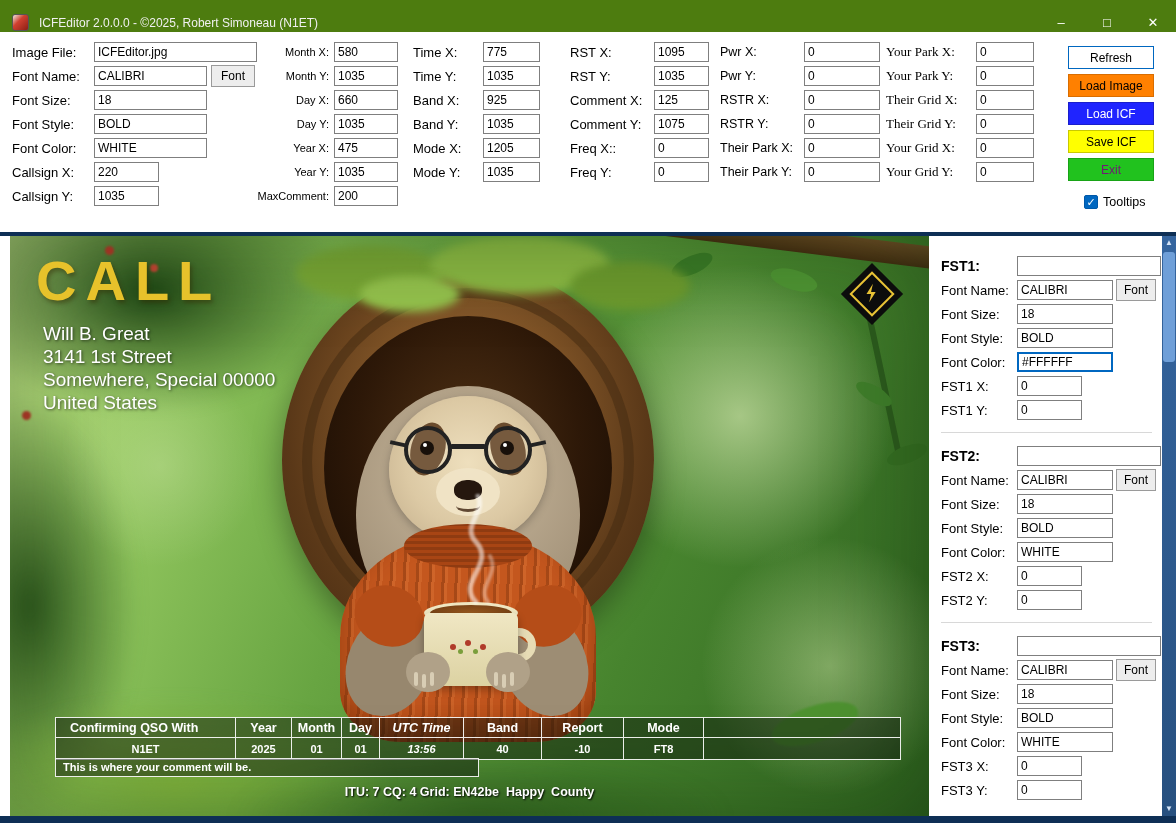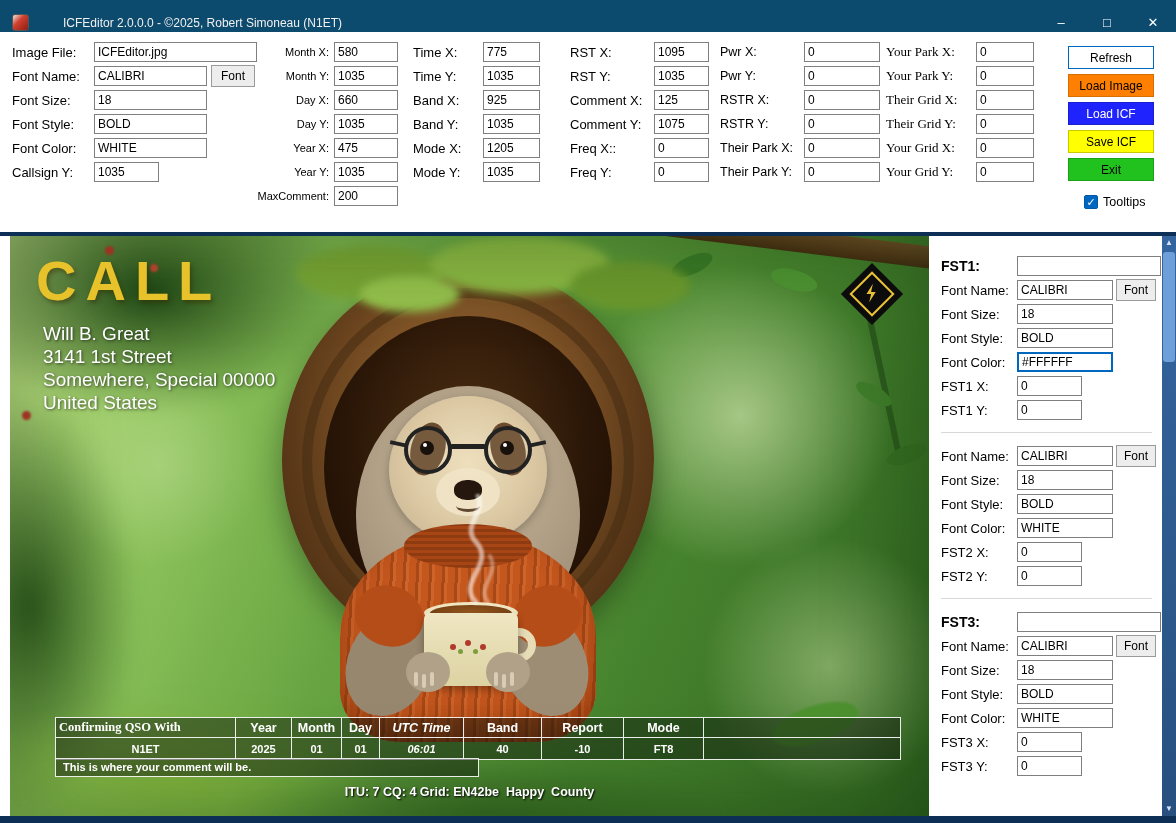--- a/index.html
+++ b/index.html
@@ -1,20 +1,20 @@
 <!DOCTYPE html>
 <html><head>
 <meta charset="utf-8">
 <style>
   *{margin:0;padding:0;box-sizing:border-box;}
   html,body{width:1176px;height:823px;}
   body{background:#0e2f55;position:relative;overflow:hidden;font-family:"Liberation Sans",sans-serif;}
   .window{position:absolute;inset:0;background:#0e2f55;}
   
-  .titlebar{position:absolute;left:0;top:0;width:100%;height:45px;background:#0c4a6e;display:flex;align-items:center;color:#fff;gap:24px;}
+  .titlebar{position:absolute;left:0;top:0;width:100%;height:45px;background:#4d7c0f;display:flex;align-items:center;color:#fff;}
   .app-icon{width:17px;height:17px;margin-left:12px;border-radius:3px;background:linear-gradient(135deg,#ece9e2 0%,#d04030 40%,#8c1f14 100%);border:1px solid #555;flex-shrink:0;}
   .titletext{font-size:12px;margin-left:10px;color:#f0f0f0;white-space:nowrap;}
   .win-controls{margin-left:auto;display:flex;height:100%;}
   .win-btn{width:46px;height:100%;display:flex;align-items:center;justify-content:center;font-size:13px;color:#fff;background:transparent;border:none;font-family:inherit;}
   
   .toolbar{position:absolute;left:0;top:32px;width:100%;height:200px;background:#fff;}
   .col{position:absolute;}
   .row{display:flex;align-items:center;height:20px;margin-bottom:4px;white-space:nowrap;}
   .lbl{font-size:13px;color:#000;flex-shrink:0;}
   .inp{height:20px;border:1px solid #7f7f7f;background:#fff;font-size:12px;padding:0 3px;font-family:"Liberation Sans",sans-serif;color:#000;outline:none;}
@@ -24,21 +24,21 @@
   .c4{left:570px;top:10px;} .c4 .lbl{width:84px;}  .c4 .inp{width:55px;}
   .c5{left:720px;top:10px;} .c5 .lbl{width:84px;font-size:12.5px;} .c5 .inp{width:76px;}
   .c6{left:886px;top:10px;} .c6 .lbl{width:90px;font-family:Liberation Serif, serif;}  .c6 .inp{width:58px;}
   .btn-font{width:44px;height:22px;margin-left:4px;border:1px solid #9a9a9a;background:#ededed;font-size:12px;font-family:inherit;}
   .toolbuttons{left:1068px;top:14px;}
   .tbtn{display:block;width:86px;height:23px;margin-bottom:5px;font-size:12px;font-family:inherit;border:1px solid #8a8a8a;background:#fff;color:#000;}
   .tbtn.refresh{border:1px solid #0067c0;}
   .tbtn.load-image{background:#ff8000;border-color:#d96d00;}
   .tbtn.load-icf{background:#1f24ff;color:#fff;border-color:#1a1ecc;}
   .tbtn.save-icf{background:#ffff00;border-color:#c9c900;}
-  .tbtn.exit{background:#21c21e;color:#000000;border-color:#18a316;}
+  .tbtn.exit{background:#21c21e;color:#701a75;border-color:#18a316;}
   .tooltips-row{display:flex;align-items:center;margin-top:14px;margin-left:16px;}
   .checkbox{width:14px;height:14px;background:#0067c0;border:1px solid #0058a8;color:#fff;font-size:11px;line-height:12px;text-align:center;border-radius:2px;flex-shrink:0;}
   .cb-label{font-size:12.5px;margin-left:5px;}
   
   .main{position:absolute;left:0;top:236px;width:100%;height:580px;background:#fff;}
   .card{position:absolute;left:10px;top:0;width:919px;height:580px;overflow:hidden;background:linear-gradient(112deg,#c3e18a 0%,#93c75f 18%,#68a542 42%,#47842e 68%,#2f6320 100%);}
   .sc{position:absolute;}
   .vignette{position:absolute;inset:0;box-shadow:inset 0 0 100px rgba(10,40,5,.38);pointer-events:none;}
   .steam{filter:blur(1.2px);}
   
@@ -47,21 +47,21 @@
   .arrl{position:absolute;left:830px;top:26px;width:64px;height:64px;}
   .arrl-d1{position:absolute;left:10px;top:10px;width:44px;height:44px;background:#0c0c0c;transform:rotate(45deg);}
   .arrl-d2{position:absolute;left:16px;top:16px;width:32px;height:32px;border:2px solid #e8c235;transform:rotate(45deg);}
   .arrl-bolt{position:absolute;left:21px;top:20px;}
   .qso-table{position:absolute;left:45px;top:481px;width:846px;border:1px solid rgba(255,255,255,.9);background:rgba(12,18,10,.45);color:#fff;}
   .trow{display:flex;}
   .trow.th{height:20px;font-size:12.5px;font-weight:bold;border-bottom:1px solid rgba(255,255,255,.9);}
   .trow.td-row{height:21px;font-size:11px;font-weight:bold;}
   .cell{border-right:1px solid rgba(255,255,255,.9);display:flex;align-items:center;justify-content:center;height:100%;}
   .cell:last-child{border-right:none;}
-  .trow.th .cw0{justify-content:flex-start;padding-left:3px;font-family:Liberation Serif, serif;}
+  .trow.th .cw0{justify-content:flex-start;padding-left:14px;}
   .cw0{width:180px;} .cw1{width:56px;} .cw2{width:50px;} .cw3{width:38px;} .cw4{width:84px;font-style:italic;}
   .cw5{width:78px;} .cw6{width:82px;} .cw7{width:80px;} .cw8{width:196px;}
   .comment-box{position:absolute;left:45px;top:522px;width:424px;height:19px;border:1px solid rgba(255,255,255,.9);background:rgba(12,18,10,.45);color:#fff;font-size:11px;font-weight:bold;line-height:17px;padding-left:7px;}
   .card-footer{position:absolute;left:0;top:549px;width:100%;text-align:center;color:#fff;font-size:12.5px;font-weight:bold;text-shadow:1px 1px 2px #000;white-space:pre;}
   
   .fst-panel{position:absolute;left:933px;top:0;width:229px;height:580px;background:#fff;padding:20px 0 0 8px;overflow:hidden;}
   .fst-panel .lbl{width:76px;font-size:13px;}
   .fst-panel .inp{width:96px;}
   .fst-title{font-size:14px;font-weight:bold;width:76px;flex-shrink:0;}
   .inp.fst-text{width:144px;}
@@ -112,20 +112,24 @@
           <span class="lbl">Font Size:</span>
           <input class="inp" value="18" style="">
         </div>
       <div class="row">
           <span class="lbl">Font Style:</span>
           <input class="inp" value="BOLD" style="">
         </div>
       <div class="row">
           <span class="lbl">Font Color:</span>
           <input class="inp" value="WHITE" style="">
+        </div>
+      <div class="row">
+          <span class="lbl">Callsign X:</span>
+          <input class="inp" style="width: 65px;" value="220">
         </div>
       <div class="row">
           <span class="lbl">Callsign Y:</span>
           <input class="inp" style="width: 65px;" value="1035">
         </div>
     </div>
 
     <div class="col c2">
       <div class="row">
           <span class="lbl">Month X:</span>
@@ -380,21 +384,21 @@
           <div class="cell cw5">Band</div>
           <div class="cell cw6">Report</div>
           <div class="cell cw7">Mode</div>
           <div class="cell cw8"></div>
         </div>
         <div class="trow td-row">
           <div class="cell cw0">N1ET</div>
           <div class="cell cw1">2025</div>
           <div class="cell cw2">01</div>
           <div class="cell cw3">01</div>
-          <div class="cell cw4">06:01</div>
+          <div class="cell cw4">13:56</div>
           <div class="cell cw5">40</div>
           <div class="cell cw6">-10</div>
           <div class="cell cw7">FT8</div>
           <div class="cell cw8"></div>
         </div>
       </div>
       <div class="comment-box">This is where your comment will be.</div>
       <div class="card-footer">ITU: 7 CQ: 4 Grid: EN42be  Happy  County</div>
     </div>
 
@@ -429,20 +433,24 @@
         <div class="row">
             <span class="lbl">FST1 Y:</span>
             <input class="inp small" value="0" style="">
           </div>
       </div>
 
       <div class="fst-divider"></div>
 
       <div>
         <div class="row">
+            <span class="fst-title">FST2:</span>
+            <input class="inp fst-text" value="" style="">
+          </div>
+        <div class="row">
             <span class="lbl">Font Name:</span>
             <input class="inp" value="CALIBRI" style="">
             <button class="btn-font fst">Font</button>
           </div>
         <div class="row">
             <span class="lbl">Font Size:</span>
             <input class="inp" value="18" style="">
           </div>
         <div class="row">
             <span class="lbl">Font Style:</span>

